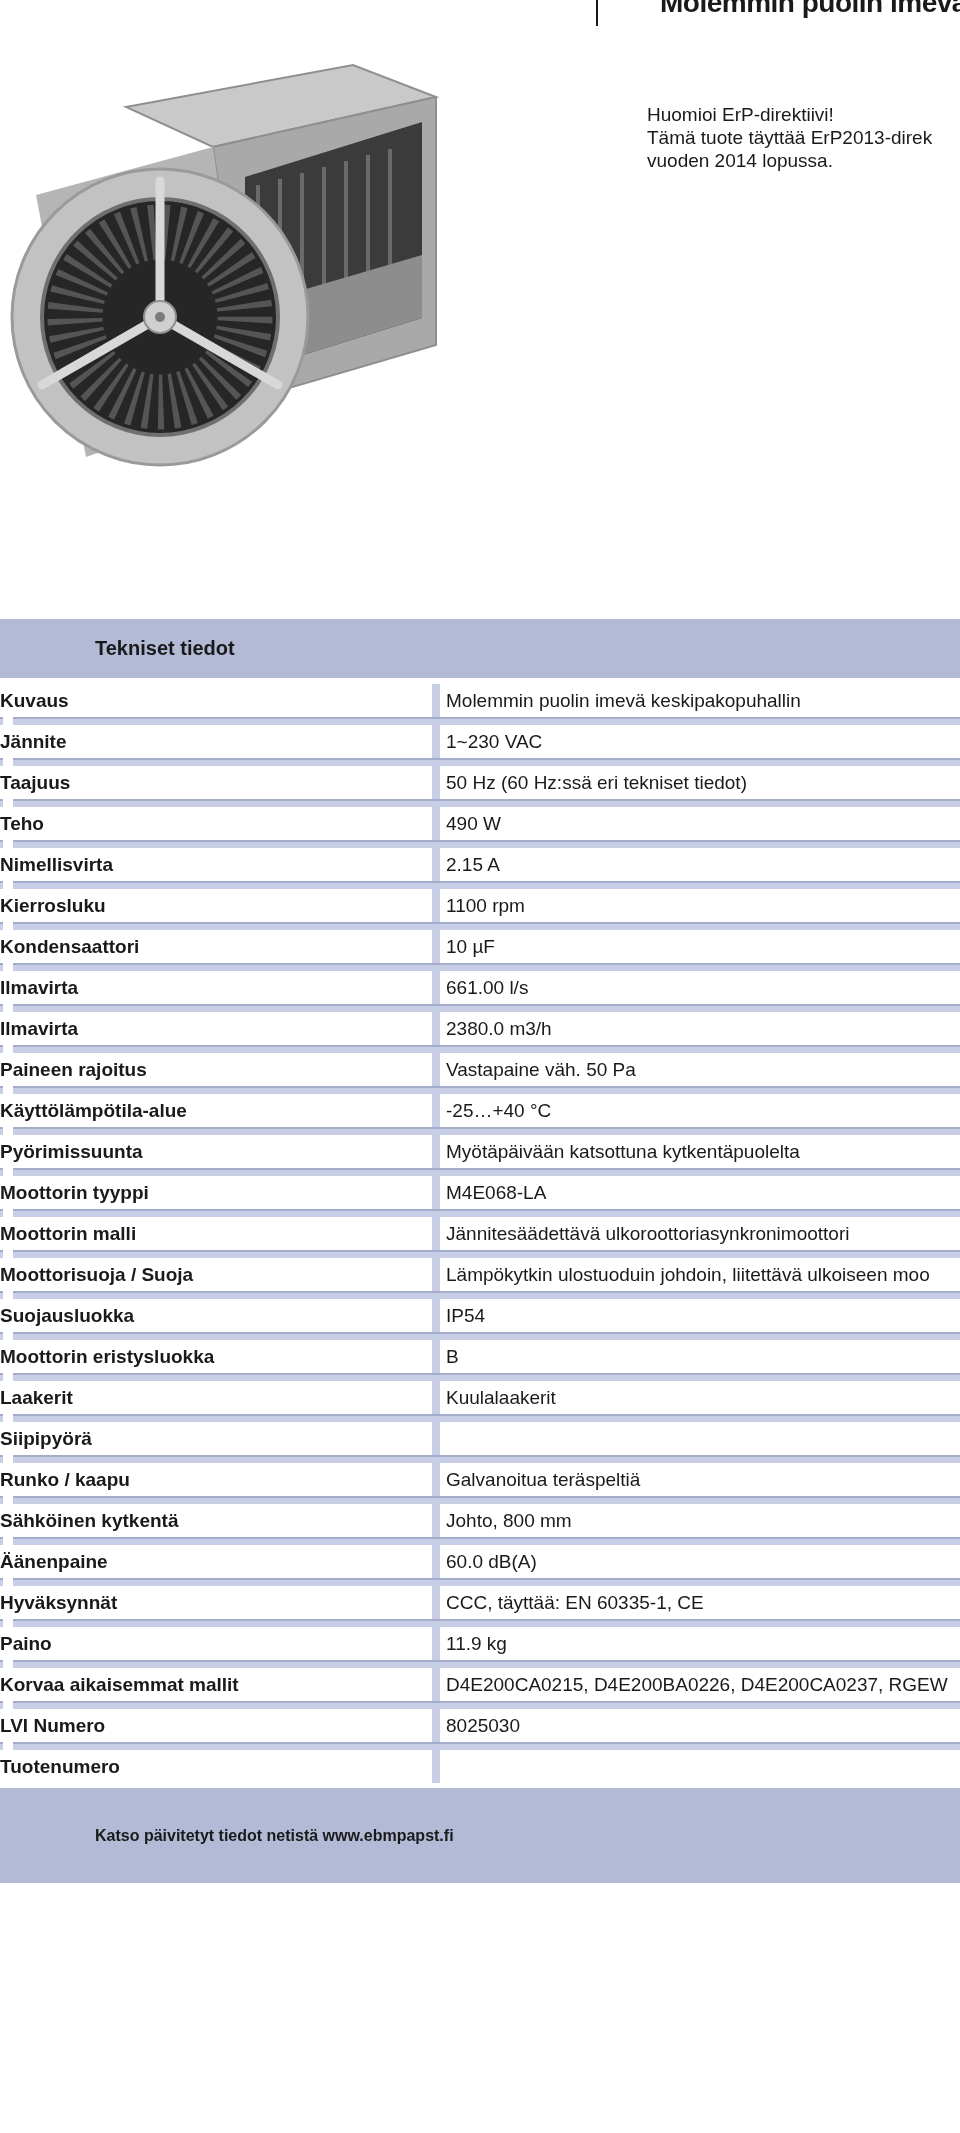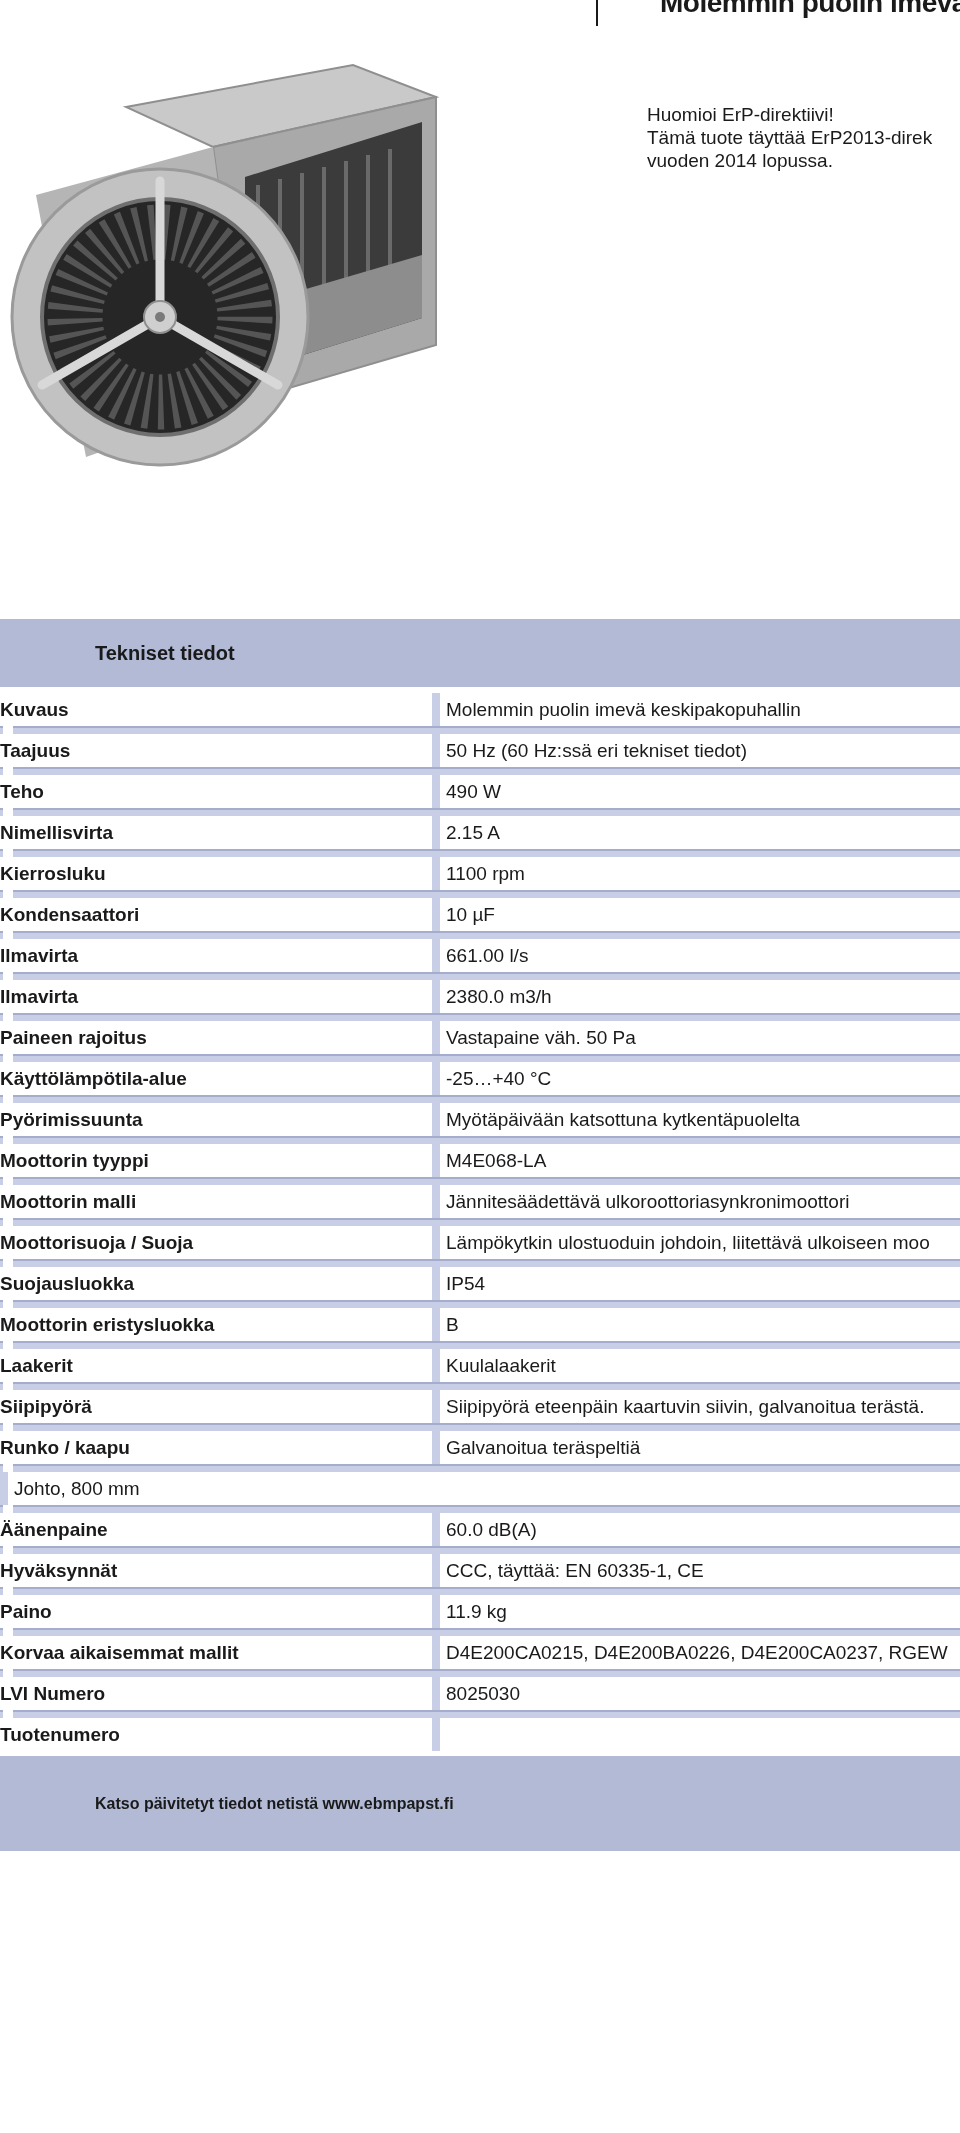--- a/index.html
+++ b/index.html
@@ -30,21 +30,21 @@
   .product-photo{left:8px;top:55px;width:432px;height:470px;}
 
   
   .spec-table{left:0;top:619px;width:960px;}
   .band{
     background:#b2bad6;
     display:flex;align-items:center;
     padding-left:95px;box-sizing:border-box;
     font-weight:bold;font-size:20px;
   }
-  .band.header{height:68px;}
+  .band.header{height:59px;}
   .band.footer{height:95px;margin-top:5px;font-size:16px;}
   .header-gap{height:6px;background:#ffffff;}
 
   .row-unit .cells{
     display:flex;align-items:center;height:33px;background:#ffffff;
     font-size:19px;white-space:nowrap;
   }
   .label-cell{
     width:432px;flex:0 0 432px;box-sizing:border-box;
     font-weight:bold;overflow:hidden;
@@ -123,20 +123,30 @@
     <div class="cells">
       <div class="label-cell"><span class="label-text">Kuvaus</span></div>
       <div class="col-gap"></div>
       <div class="value-cell"><span class="value-text">Molemmin puolin imevä keskipakopuhallin</span></div>
     </div>
     <div class="sep">
           <div class="sep-notch"></div>
         </div>
   </div>
 
+  <div class="row-unit">
+    <div class="cells">
+      <div class="label-cell"><span class="label-text">Jännite</span></div>
+      <div class="col-gap"></div>
+      <div class="value-cell"><span class="value-text">1~230 VAC</span></div>
+    </div>
+    <div class="sep">
+          <div class="sep-notch"></div>
+        </div>
+  </div>
 
   <div class="row-unit">
     <div class="cells">
       <div class="label-cell"><span class="label-text">Taajuus</span></div>
       <div class="col-gap"></div>
       <div class="value-cell"><span class="value-text">50 Hz (60 Hz:ssä eri tekniset tiedot)</span></div>
     </div>
     <div class="sep">
           <div class="sep-notch"></div>
         </div>
@@ -304,40 +314,40 @@
     </div>
     <div class="sep">
           <div class="sep-notch"></div>
         </div>
   </div>
 
   <div class="row-unit">
     <div class="cells">
       <div class="label-cell"><span class="label-text">Siipipyörä</span></div>
       <div class="col-gap"></div>
-      <div class="value-cell"><span class="value-text">Siipipyörä eteenpäin kaartuvin siivin, galvanoitua terästä.</span></div>
     </div>
     <div class="sep">
           <div class="sep-notch"></div>
         </div>
   </div>
 
   <div class="row-unit">
     <div class="cells">
       <div class="label-cell"><span class="label-text">Runko / kaapu</span></div>
       <div class="col-gap"></div>
       <div class="value-cell"><span class="value-text">Galvanoitua teräspeltiä</span></div>
     </div>
     <div class="sep">
           <div class="sep-notch"></div>
         </div>
   </div>
 
   <div class="row-unit">
     <div class="cells">
+      <div class="label-cell"><span class="label-text">Sähköinen kytkentä</span></div>
       <div class="col-gap"></div>
       <div class="value-cell"><span class="value-text">Johto, 800 mm</span></div>
     </div>
     <div class="sep">
           <div class="sep-notch"></div>
         </div>
   </div>
 
   <div class="row-unit">
     <div class="cells">

